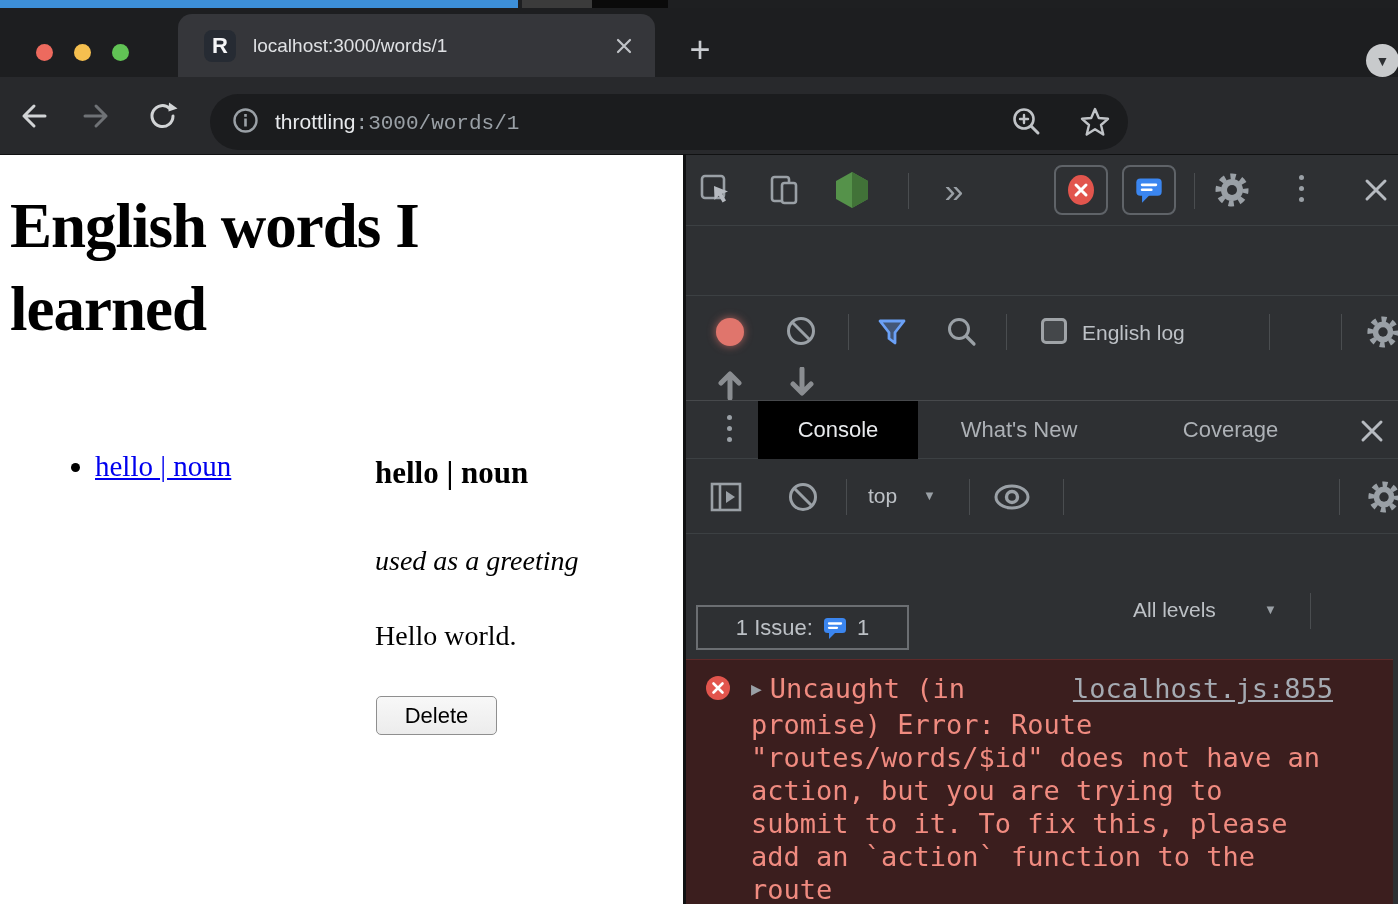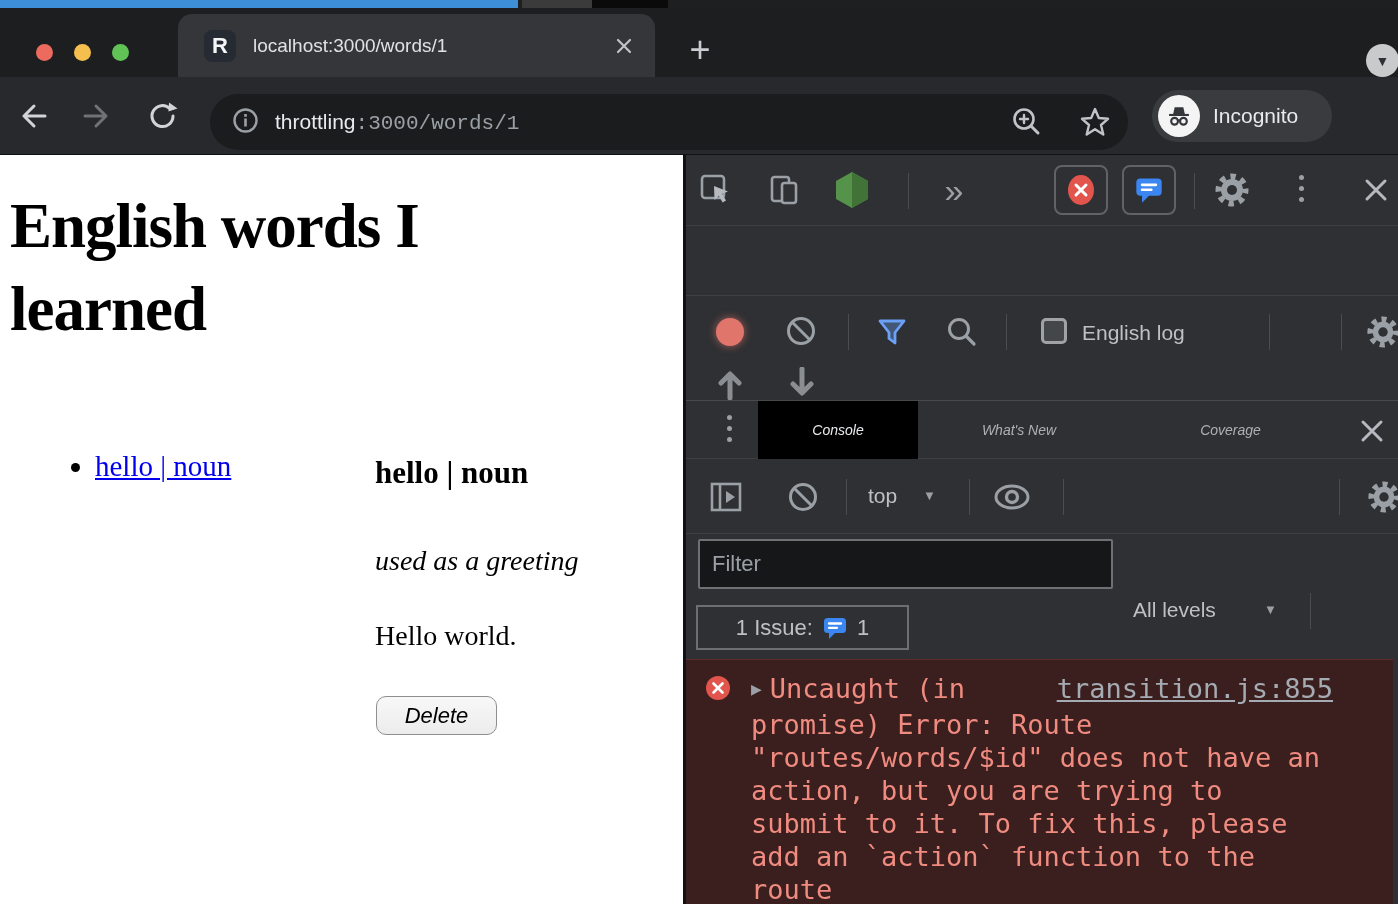--- a/index.html
+++ b/index.html
@@ -44,40 +44,40 @@
 
   
   .page { position:absolute; left:0; top:155px; width:740px; height:749px; background:#ffffff; color:#000; font-family:"Liberation Serif", serif; }
   .page h1 { position:absolute; left:10px; top:30px; width:545px; font-size:63px; line-height:1.32; font-weight:bold; letter-spacing:-1px; }
   .word-list { position:absolute; left:0; top:295px; padding-left:95px; font-size:29px; }
   .word-list li { margin:0; }
   .word-list a { color:#0000EE; text-decoration:underline; }
   .detail-title { position:absolute; left:375px; top:300px; font-size:31px; font-weight:bold; }
   .detail-def { position:absolute; left:375px; top:390px; font-size:28px; font-style:italic; }
   .detail-ex { position:absolute; left:375px; top:465px; font-size:28px; }
-  .delete-btn { position:absolute; left:376px; top:541px; width:121px; height:39px; background:linear-gradient(#f8f8f8,#ececec); border:1.5px solid #8f8f8f; border-radius:10px; font-family:"Liberation Sans", sans-serif; font-size:22px; color:#000; display:flex; align-items:center; justify-content:center;font-style:italic; }
+  .delete-btn { position:absolute; left:376px; top:541px; width:121px; height:39px; background:linear-gradient(#f8f8f8,#ececec); border:1.5px solid #8f8f8f; border-radius:5px; font-family:"Liberation Sans", sans-serif; font-size:22px; color:#000; display:flex; align-items:center; justify-content:center; }
 
   
   .devtools { position:absolute; left:683px; top:155px; width:715px; height:749px; background:#2e3033; border-left:3px solid #101112; color:#bdc1c6; }
   .dt-row { position:absolute; left:0; width:715px; }
   .rowA { top:0; height:71px; border-bottom:1px solid #3c4043; }
   .rowB { top:71px; height:70px; border-bottom:1px solid #3c4043; }
   .rowC { top:141px; height:60px; }
   .sep { position:absolute; width:1px; height:36px; background:#4a4d50; }
   .ic { position:absolute; display:flex; align-items:center; justify-content:center; }
   .lbl { position:absolute; font-size:21px; color:#bdc1c6; white-space:nowrap; }
   .caret { position:absolute; font-size:13px; color:#9aa0a6; }
   .small-btn { position:absolute; border:2px solid #5f6368; border-radius:8px; display:flex; align-items:center; justify-content:center; }
   .chk { position:absolute; width:26px; height:26px; border-radius:5px; }
   .chk.unchecked { border:3px solid #9fa3a7; background:#44474a; }
   .chk.checked { background:#7a5f45; display:flex; align-items:center; justify-content:center; }
 
   .drawer { position:absolute; left:0; top:245px; width:715px; height:504px; background:#2e3033; border-top:1px solid #47494c; }
   .tabrow { position:absolute; left:0; top:0; width:715px; height:58px; border-bottom:1px solid #3c4043; }
-  .drawer-tab { position:absolute; top:0; height:58px; display:flex; align-items:center; justify-content:center; font-size:14px; color:#adb1b6;font-style:italic; }
+  .drawer-tab { position:absolute; top:0; height:58px; display:flex; align-items:center; justify-content:center; font-size:22px; color:#adb1b6; }
   .drawer-tab.active { background:#000000; color:#e8eaed; }
   .ctoolbar { position:absolute; left:0; top:58px; width:715px; height:75px; border-bottom:1px solid #3c4043; }
   .filter-input { position:absolute; left:12px; top:138px; width:415px; height:50px; background:#161719; border:2px solid #6e7174; border-radius:2px; color:#dfe1e4; font-size:22px; padding:0 12px; outline:none; font-family:"Liberation Sans", sans-serif; }
   .filter-input::placeholder { color:#9aa0a6; }
   .issue-btn { position:absolute; left:10px; top:204px; width:213px; height:45px; border:2px solid #6b6e72; border-radius:0; display:flex; align-items:center; justify-content:center; gap:9px; font-size:22px; color:#bdc1c6; }
 
   .console-error { position:absolute; left:0; top:258px; width:707px; height:246px; background:#3b1e1e; border-top:1px solid #5f2a2a; }
   .err-icon { position:absolute; left:20px; top:16px; width:24px; height:24px; border-radius:50%; background:#e2554d; display:flex; align-items:center; justify-content:center; }
   .err-body { position:absolute; left:65px; top:12px; width:582px; font-family:"DejaVu Sans Mono", monospace; font-size:27px; line-height:33px; color:#f08b80; }
   .err-src { float:right; color:#a5abb3; text-decoration:underline; }
@@ -149,32 +149,20 @@
             <path d="M14 10 V18 M10 14 H18" stroke="#c0c3c7" stroke-width="2.4" stroke-linecap="round"></path>
           </svg>
       </span>
       <span class="url-star">
         <svg width="34" height="34" viewBox="0 0 34 34">
             <path d="M17 4 L20.8 13 L30 13.8 L23 20 L25.3 29.5 L17 24.3 L8.7 29.5 L11 20 L4 13.8 L13.2 13 Z" stroke="#c0c3c7" stroke-width="2.4" fill="none" stroke-linejoin="round"></path>
           </svg>
       </span>
     </div>
 
-    <div class="incog">
-      <span class="incog-circle">
-        <svg width="28" height="28" viewBox="0 0 24 24">
-            <path d="M3.5 10.2 H20.5 V12 H3.5 Z" fill="#35363a"></path>
-            <path d="M7 10.2 L8.3 4.6 L15.7 4.6 L17 10.2 Z" fill="#35363a"></path>
-            <circle cx="8.2" cy="16.5" r="2.9" stroke="#35363a" stroke-width="1.8" fill="none"></circle>
-            <circle cx="15.8" cy="16.5" r="2.9" stroke="#35363a" stroke-width="1.8" fill="none"></circle>
-            <path d="M11 16 Q12 15 13 16" stroke="#35363a" stroke-width="1.5" fill="none"></path>
-          </svg>
-      </span>
-      <span class="incog-label">Incognito</span>
-    </div>
 
     <span class="vdots browser-menu">
         <i></i>
         <i></i>
         <i></i>
       </span>
   </div>
 
   <div class="page">
     <h1>English words I learned</h1>
@@ -355,21 +343,20 @@
         <span class="sep" style="left:653px; top:20px;"></span>
         <span class="ic" style="left:681px; top:21px; width:34px; height:34px;">
           <svg width="34" height="34" viewBox="0 0 36 36">
               <circle cx="18" cy="18" r="11" fill="#9aa0a6"></circle>
               <circle cx="18" cy="18" r="13.5" fill="none" stroke="#9aa0a6" stroke-width="6" stroke-dasharray="5.3 5.3" stroke-dashoffset="2"></circle>
               <circle cx="18" cy="18" r="5" fill="#2e3033"></circle>
             </svg>
         </span>
       </div>
 
-      <input class="filter-input" type="text" placeholder="Filter" style="">
       <span class="lbl" style="left:447px; top:197px; font-size:21px;">All levels</span>
       <span class="caret" style="left:578px; top:201px;">▼</span>
       <span class="sep" style="left:624px; top:192px;"></span>
 
       <div class="issue-btn">
         <span>1 Issue:</span>
         <svg width="26" height="26" viewBox="0 0 26 26">
             <rect x="2" y="3" width="22" height="15" rx="3.5" fill="#3b86f0"></rect>
             <polygon points="7,17 7,24 14,17" fill="#3b86f0"></polygon>
             <path d="M7 8.5 H19 M7 12.8 H15" stroke="#fff" stroke-width="2.3" stroke-linecap="round"></path>
@@ -377,18 +364,18 @@
         <span>1</span>
       </div>
 
       <div class="console-error">
         <span class="err-icon">
           <svg width="14" height="14" viewBox="0 0 14 14">
               <path d="M2.5 2.5 L11.5 11.5 M11.5 2.5 L2.5 11.5" stroke="#fff" stroke-width="2.6" stroke-linecap="round"></path>
             </svg>
         </span>
         <div class="err-body">
-          <a class="err-src" href="#">transition.js:855</a><span class="err-tri">▶</span><span>Uncaught (in promise) Error: Route "routes/words/$id" does not have an action, but you are trying to submit to it. To fix this, please add an `action` function to the route</span>
+          <a class="err-src" href="#">localhost.js:855</a><span class="err-tri">▶</span><span>Uncaught (in promise) Error: Route "routes/words/$id" does not have an action, but you are trying to submit to it. To fix this, please add an `action` function to the route</span>
         </div>
       </div>
     </div>
   </div>
 </div>
 
 </body></html>

